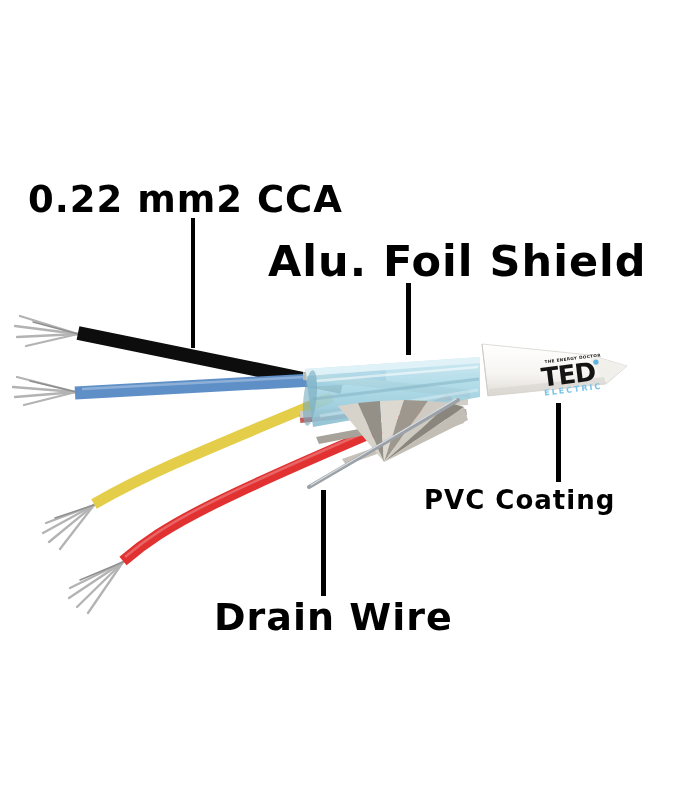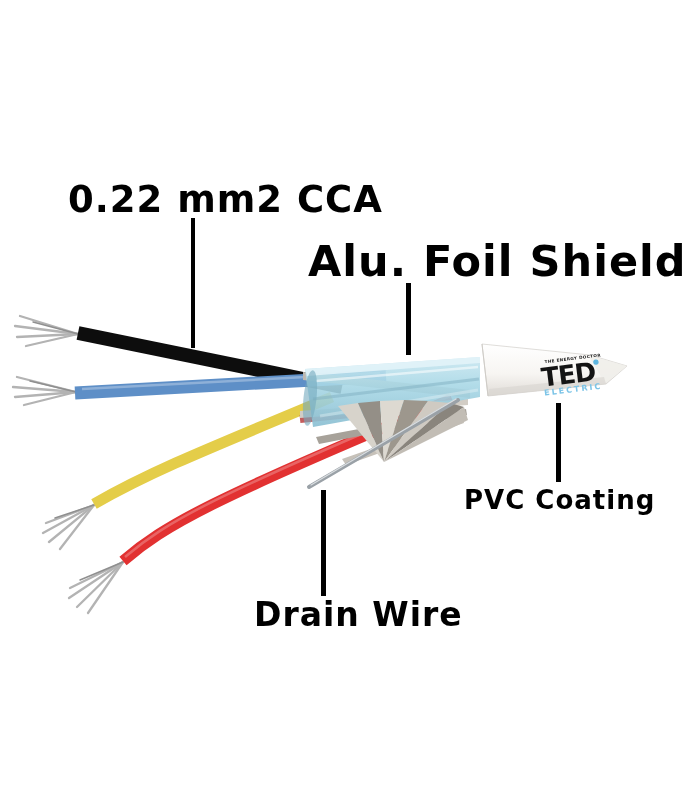--- a/index.html
+++ b/index.html
@@ -11,26 +11,25 @@
     font-family:"DejaVu Sans","Liberation Sans",sans-serif;
   }
   #cable-svg{position:absolute;left:0;top:0;}
   .diagram-label{
     position:absolute;
     color:#000000;
     font-weight:bold;
     line-height:1;
     white-space:nowrap;
     letter-spacing:1px;
-    margin-left:40px;
   }
   .label-cca  {left:28px;  top:181px; font-size:37px;}
   .label-foil {left:268px; top:240px; font-size:43px;}
   .label-pvc  {left:424px; top:487px; font-size:26px;}
-  .label-drain{left:214px; top:598px; font-size:33px;}
+  .label-drain{left:214px; top:598px; font-size:38px;}
   .leader-line{
     position:absolute;
     width:5px;
     background:#000000;
   }
   .leader-cca  {left:191px; top:218px; height:130px; width:4px;}
   .leader-foil {left:406px; top:283px; height:72px;}
   .leader-pvc  {left:556px; top:403px; height:79px;}
   .leader-drain{left:321px; top:490px; height:106px;}
   .logo-ted{font-weight:bold;}

